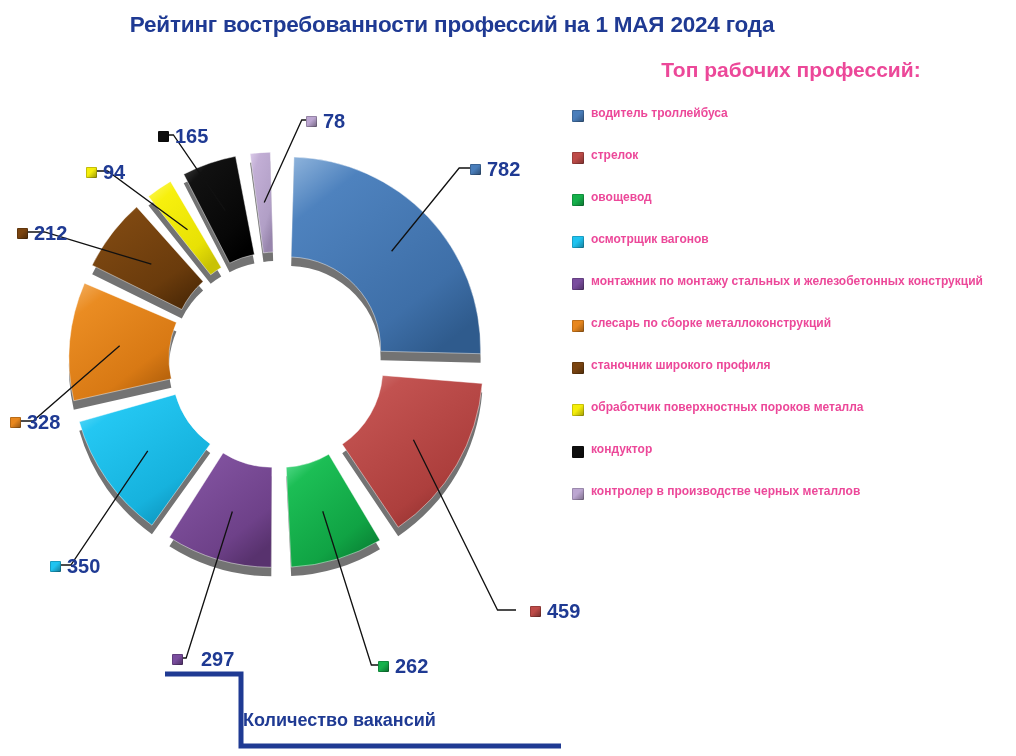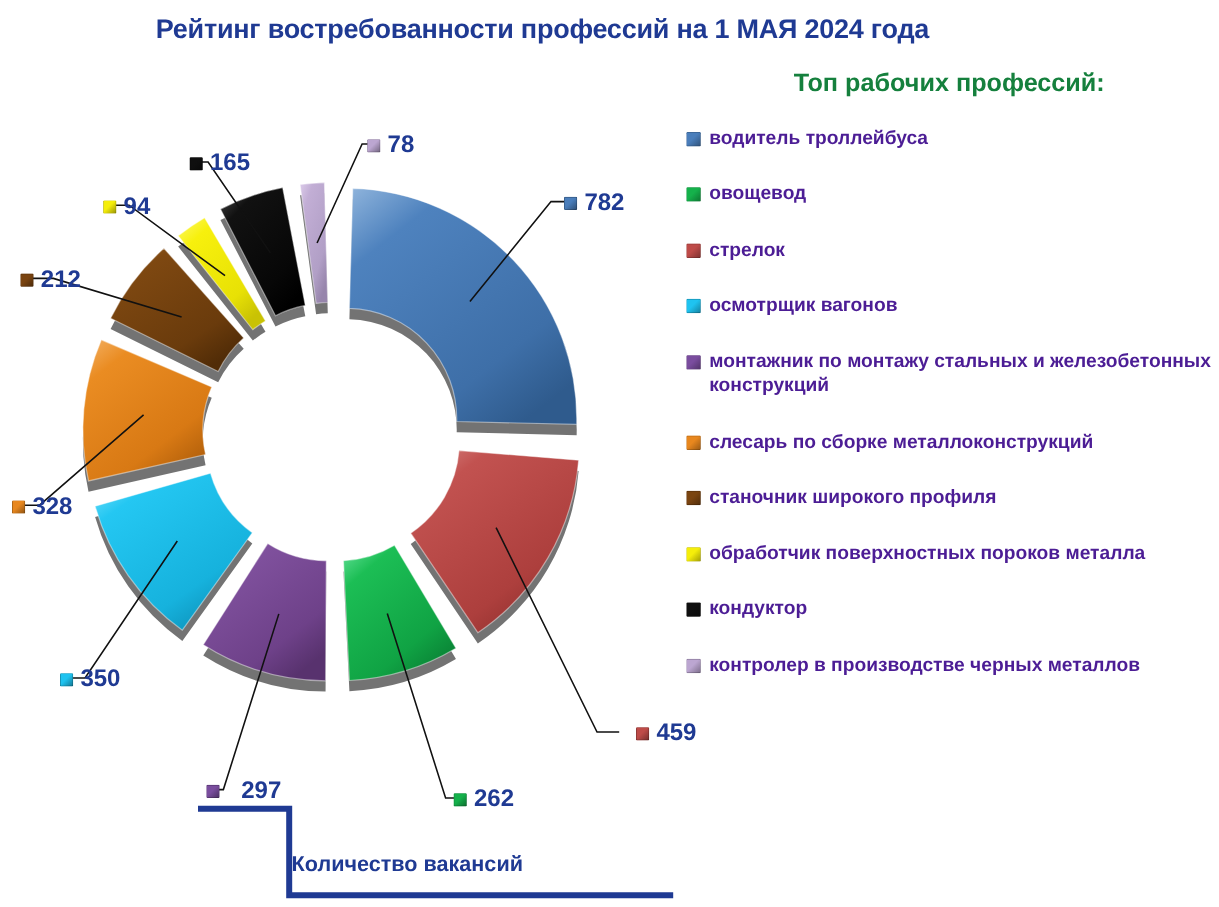--- a/index.html
+++ b/index.html
@@ -35,21 +35,21 @@
   
   .legend {
     position: absolute;
     left: 572px;
     top: 58px;
     width: 444px;
   }
   .legend-title {
     font-size: 21px;
     font-weight: bold;
-    color: #15803d;
+    color: #ec4899;
     text-align: center;
     padding-right: 6px;
     margin-bottom: 24px;
     white-space: nowrap;
   }
   .legend-list {
     position: relative;
   }
   .legend-item {
     display: flex;
@@ -60,23 +60,23 @@
   .legend-swatch {
     width: 12px;
     height: 12px;
     flex: 0 0 12px;
     margin-top: 4px;
     margin-right: 7px;
     border-radius: 1px;
     box-shadow: inset 0 0 0 0.5px rgba(0,0,0,0.35);
   }
   .legend-label {
-    font-size: 16px;
-    font-weight: bold;
-    color: #4c1d95;
+    font-size: 12px;
+    font-weight: bold;
+    color: #ec4899;
     max-width: 420px;
   }
   
   .chart-area {
     position: absolute;
     left: 0;
     top: 60px;
     width: 572px;
     height: 640px;
   }
@@ -303,28 +303,28 @@
   </div>
 
   <div class="legend">
     <div class="legend-title">Топ рабочих профессий:</div>
     <div class="legend-list" id="legend-list">
         <div class="legend-item">
           <span class="legend-swatch" style="background: linear-gradient(135deg, rgb(74, 126, 187) 0%, rgb(74, 126, 187) 45%, rgba(0, 0, 0, 0.35) 100%) rgb(74, 126, 187);"></span>
           <span class="legend-label">водитель троллейбуса</span>
         </div>
         <div class="legend-item">
+          <span class="legend-swatch" style="background: linear-gradient(135deg, rgb(190, 75, 72) 0%, rgb(190, 75, 72) 45%, rgba(0, 0, 0, 0.35) 100%) rgb(190, 75, 72);"></span>
+          <span class="legend-label">стрелок</span>
+        </div>
+        <div class="legend-item">
           <span class="legend-swatch" style="background: linear-gradient(135deg, rgb(21, 177, 75) 0%, rgb(21, 177, 75) 45%, rgba(0, 0, 0, 0.35) 100%) rgb(21, 177, 75);"></span>
           <span class="legend-label">овощевод</span>
         </div>
         <div class="legend-item">
-          <span class="legend-swatch" style="background: linear-gradient(135deg, rgb(190, 75, 72) 0%, rgb(190, 75, 72) 45%, rgba(0, 0, 0, 0.35) 100%) rgb(190, 75, 72);"></span>
-          <span class="legend-label">стрелок</span>
-        </div>
-        <div class="legend-item">
           <span class="legend-swatch" style="background: linear-gradient(135deg, rgb(31, 195, 240) 0%, rgb(31, 195, 240) 45%, rgba(0, 0, 0, 0.35) 100%) rgb(31, 195, 240);"></span>
           <span class="legend-label">осмотрщик вагонов</span>
         </div>
         <div class="legend-item">
           <span class="legend-swatch" style="background: linear-gradient(135deg, rgb(122, 77, 158) 0%, rgb(122, 77, 158) 45%, rgba(0, 0, 0, 0.35) 100%) rgb(122, 77, 158);"></span>
           <span class="legend-label">монтажник по монтажу стальных и железобетонных конструкций</span>
         </div>
         <div class="legend-item">
           <span class="legend-swatch" style="background: linear-gradient(135deg, rgb(232, 135, 30) 0%, rgb(232, 135, 30) 45%, rgba(0, 0, 0, 0.35) 100%) rgb(232, 135, 30);"></span>
           <span class="legend-label">слесарь по сборке металлоконструкций</span>

